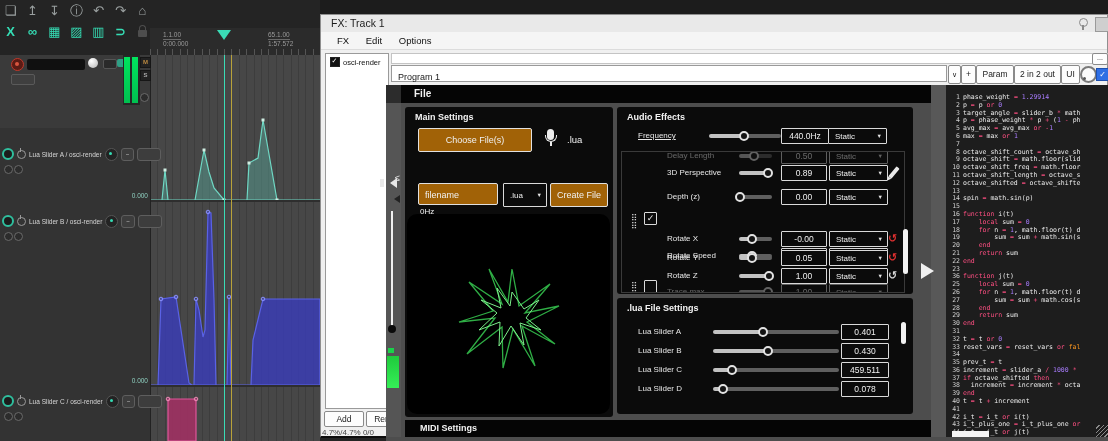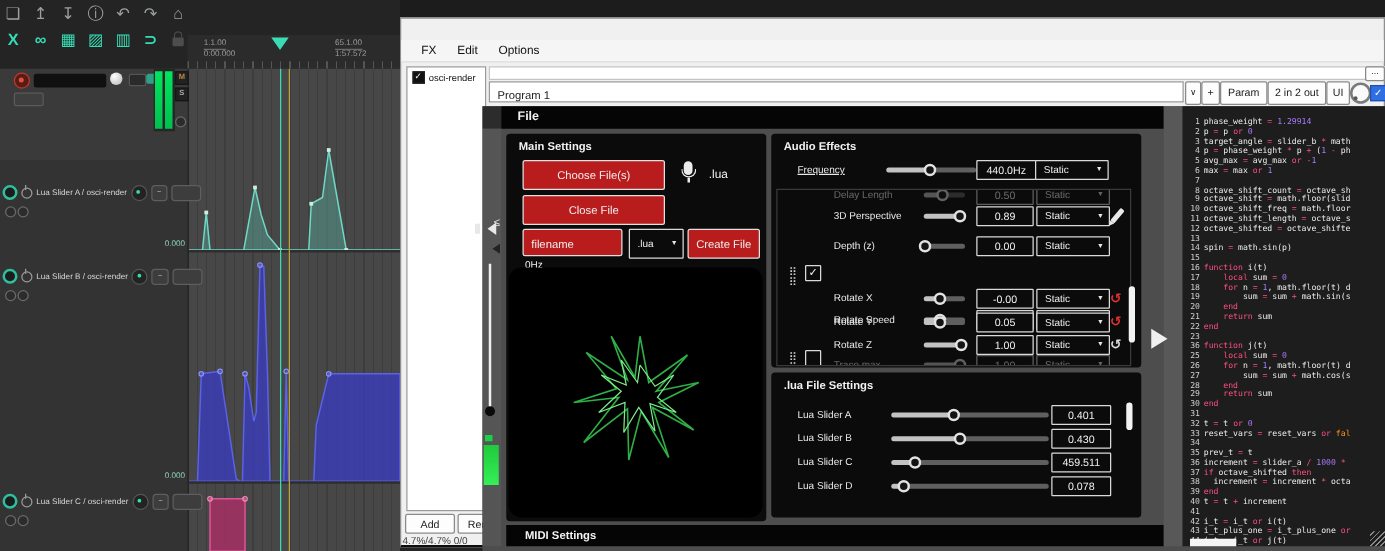--- a/index.html
+++ b/index.html
@@ -59,21 +59,21 @@
   .pin{position:absolute;width:7px;height:7px;border:1.5px solid #8a8a8a;border-radius:50%;}
   .pin:after{content:"";position:absolute;left:2px;top:6px;width:1.5px;height:5px;background:#8a8a8a;}
   .wetknob{position:absolute;width:13px;height:13px;border:2px solid #7a7a7a;border-radius:50%;background:#fafafa;}
   .wetknob:after{content:"";position:absolute;left:1px;bottom:1px;width:3px;height:3px;border-radius:50%;background:#555;}
   .bluecb{position:absolute;width:11px;height:11px;background:#2f6fe4;border:1px solid #1d4fae;color:#fff;font-size:8px;line-height:11px;text-align:center;}
   
   #plugarea{background:#4d4d4d;}
   .blackbar{position:absolute;background:#050505;color:#f2f2f2;font-size:10px;font-weight:bold;}
   .panel{position:absolute;background:#0b0b0b;border-radius:3px;overflow:hidden;}
   .ptitle{position:absolute;left:10px;top:5px;font-size:9px;font-weight:bold;color:#f2f2f2;}
-  .pbtn{position:absolute;background:#b91c1c;border:1px solid #e0e0e0;border-radius:2px;color:#f0f0f0;font-size:9px;text-align:center;}
+  .pbtn{position:absolute;background:#a16207;border:1px solid #e0e0e0;border-radius:2px;color:#f0f0f0;font-size:9px;text-align:center;}
   .valbox{position:absolute;background:#0b0b0b;border:1px solid #dadada;color:#f0f0f0;font-size:8.5px;text-align:center;border-radius:1px;}
   .ddown{position:absolute;background:#0b0b0b;border:1px solid #dadada;color:#f0f0f0;font-size:8px;border-radius:1px;}
   .ddown .ar{position:absolute;right:4px;top:50%;transform:translateY(-50%);font-size:5.5px;color:#e8e8e8;}
   .ddown .tx{position:absolute;left:6px;top:50%;transform:translateY(-50%);}
   .sltrack{position:absolute;height:4px;border-radius:2px;background:linear-gradient(90deg,#c2c2c2 0 var(--p),#5f5f5f var(--p) 100%);}
   .slthumb{position:absolute;width:10px;height:10px;border-radius:50%;background:#141414;border:2px solid #e2e2e2;box-sizing:border-box;top:50%;transform:translate(-50%,-50%);}
   .dim{opacity:.40;filter:grayscale(.4);}
   .handle{position:absolute;color:#cfcfcf;font-size:9px;line-height:8px;letter-spacing:-1px;}
   .pcb{position:absolute;width:11px;height:11px;border:1px solid #dadada;background:#0b0b0b;color:#f0f0f0;font-size:9px;line-height:11px;text-align:center;border-radius:1px;}
   .rotico{position:absolute;font-size:11px;font-weight:bold;font-style:italic;}
@@ -207,20 +207,25 @@
     <div class="lanecirc" style="left:4px;top:357px;"></div>
     <div class="lanecirc" style="left:14px;top:357px;"></div>
 
     <div class="envval" style="left:124px;top:137px;">0.000</div>
     <div class="envval" style="left:124px;top:322px;">0.000</div>
   </div>
 
   <div class="abs" style="left:320px;top:0;width:788px;height:14px;background:#1c1c1c;"></div>
 
   <div id="fxwin" class="abs" style="left:320px;top:14px;width:788px;height:424px;">
+    <div id="fxtitle" class="abs" style="left:0;top:0;width:100%;height:17px;line-height:17px;">
+      <span style="margin-left:10px;">FX: Track 1</span>
+      <div class="pin" style="left:758px;top:3px;"></div>
+      <div class="abs" style="left:774px;top:2px;width:12px;height:13px;background:#cfcfcf;border:1px solid #9a9a9a;"></div>
+    </div>
     <div id="fxmenu" class="abs" style="left:0;top:17px;width:100%;height:17px;line-height:17px;">
       <span style="margin-left:16px;">FX</span>
       <span>Edit</span>
       <span>Options</span>
     </div>
 
     <div class="whitepanel abs" style="left:4px;top:38px;width:64px;height:356px;">
       <div style="margin:3px 0 0 4px;display:flex;align-items:center;gap:3px;">
         <span class="cb"></span>
         <span style="font-size:7.5px;color:#111;">osci-render</span>
@@ -259,21 +264,20 @@
         <div class="abs" style="left:2px;top:222px;width:8px;height:8px;border-radius:50%;background:#0a0a0a;"></div>
         <div class="abs" style="left:2px;top:245px;width:6px;height:5px;background:#19d24a;"></div>
         <div class="abs" style="left:1px;top:253px;width:12px;height:32px;background:linear-gradient(#1fca3c,#35ef57);"></div>
       </div>
 
       <div class="panel" style="left:19px;top:22px;width:208px;height:310px;">
         <div class="ptitle">Main Settings</div>
         <div class="pbtn" style="left:13px;top:21px;width:112px;height:22px;line-height:22px;">Choose File(s)</div>
         <div class="mic" style="left:142px;top:22px;"></div>
         <div class="abs" style="left:162px;top:27px;font-size:9.5px;color:#f0f0f0;">.lua</div>
-        <div class="pbtn" style="left:13px;top:49px;width:112px;height:22px;line-height:22px;">Close File</div>
         <div class="pbtn" style="left:13px;top:76px;width:80px;height:22px;line-height:22px;text-align:left;padding-left:6px;box-sizing:border-box;">filename</div>
         <div class="ddown" style="left:98px;top:76px;width:42px;height:22px;">
           <span class="tx">.lua</span>
           <span class="ar">▼</span>
         </div>
         <div class="pbtn" style="left:145px;top:76px;width:56px;height:22px;line-height:22px;">Create File</div>
         <div class="abs" style="left:15px;top:100px;font-size:8px;color:#f0f0f0;">0Hz</div>
 
         <div class="abs" style="left:2px;top:107px;width:203px;height:200px;background:#000;border-radius:10px;">
           <svg width="203" height="200">

